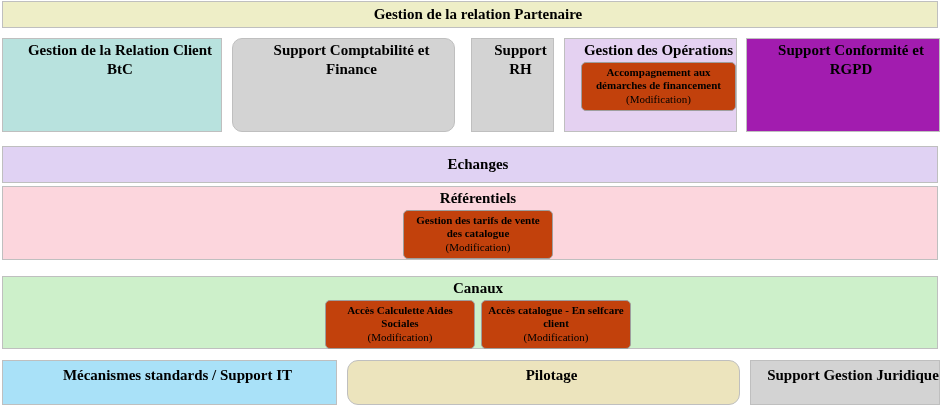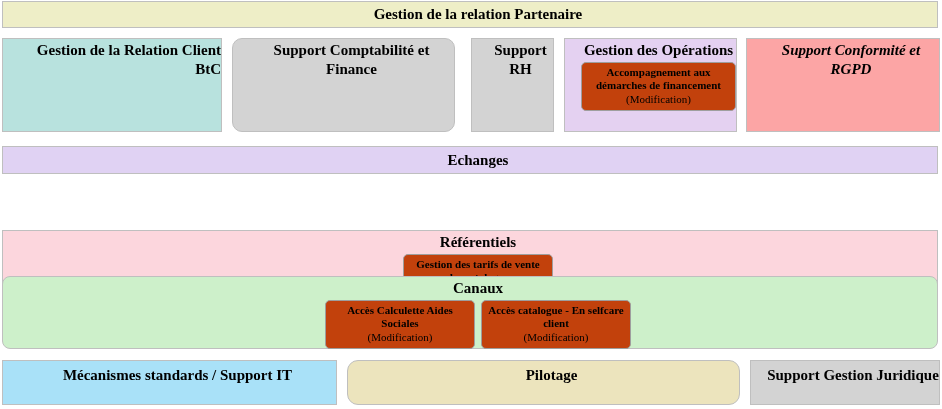--- a/index.html
+++ b/index.html
@@ -24,29 +24,29 @@
   }
   .band-title, .box-title {
     font-weight: bold;
     font-size: 15px;
     line-height: 1.25;
   }
   
   #banner { left: 2px; top: 1px; width: 936px; height: 27px; justify-content: center; }
   
   .row2 { top: 38px; height: 94px; padding-top: 2px; }
-  #box-grc-btc      { left: 2px;   width: 220px; text-align: right; }
+  #box-grc-btc      { left: 2px;   width: 220px; }
   #box-compta       { left: 232px; width: 223px; border-radius: 10px; }
   #box-rh           { left: 463px; width: 83px; margin-left: 8px;  }
   #box-operations   { left: 564px; width: 173px; }
   #box-conformite   { left: 746px; width: 194px; }
   
-  #band-echanges     { left: 2px; top: 146px; width: 936px; height: 28px; justify-content: center; }
+  #band-echanges     { left: 2px; top: 146px; width: 936px; height: 37px; justify-content: center; }
   #band-referentiels { left: 2px; top: 186px; width: 936px; height: 74px; padding-top: 2px; }
-  #band-canaux       { left: 2px; top: 276px; width: 936px; height: 73px; padding-top: 2px; border-radius: 8px; }
+  #band-canaux       { left: 2px; top: 276px; width: 936px; height: 73px; padding-top: 2px; }
   
   .row6 { top: 360px; height: 45px; padding-top: 5px; }
   #box-mecanismes { left: 2px;   width: 335px; }
   #box-pilotage   { left: 347px; width: 393px; border-radius: 11px; }
   #box-juridique  { left: 750px; width: 190px; }
   
   .child-row { display: flex; gap: 6px; margin-top: 2px; justify-content: center; }
   .child-box {
     box-sizing: border-box;
     background: #c2410c;
@@ -85,29 +85,29 @@
   <div id="box-operations" class="box row2" style="background-color: rgb(228, 209, 241);">
     <div class="box-title">Gestion des Opérations</div>
     <div class="child-row">
       <div class="child-box cb-w155">
         <div class="child-title">Accompagnement aux démarches de financement</div>
         <div class="child-sub">(Modification)</div>
       </div>
     </div>
   </div>
 
-  <div id="box-conformite" class="box row2" style="background-color: #fca5a5; font-style: italic;">
+  <div id="box-conformite" class="box row2" style="background-color: #a21caf;">
     <div class="box-title">Support Conformité et RGPD</div>
   </div>
 
   <div id="band-echanges" class="band" style="background-color: rgb(224, 210, 243);">
     <div class="band-title">Echanges</div>
   </div>
 
-  <div id="band-referentiels" class="band" style="background-color: rgb(252, 214, 221); margin-top: 44px;">
+  <div id="band-referentiels" class="band" style="background-color: rgb(252, 214, 221);">
     <div class="band-title">Référentiels</div>
     <div class="child-row">
       <div class="child-box cb-w150">
         <div class="child-title">Gestion des tarifs de vente des catalogue</div>
         <div class="child-sub">(Modification)</div>
       </div>
     </div>
   </div>
 
   <div id="band-canaux" class="band" style="background-color: rgb(205, 240, 202);">

